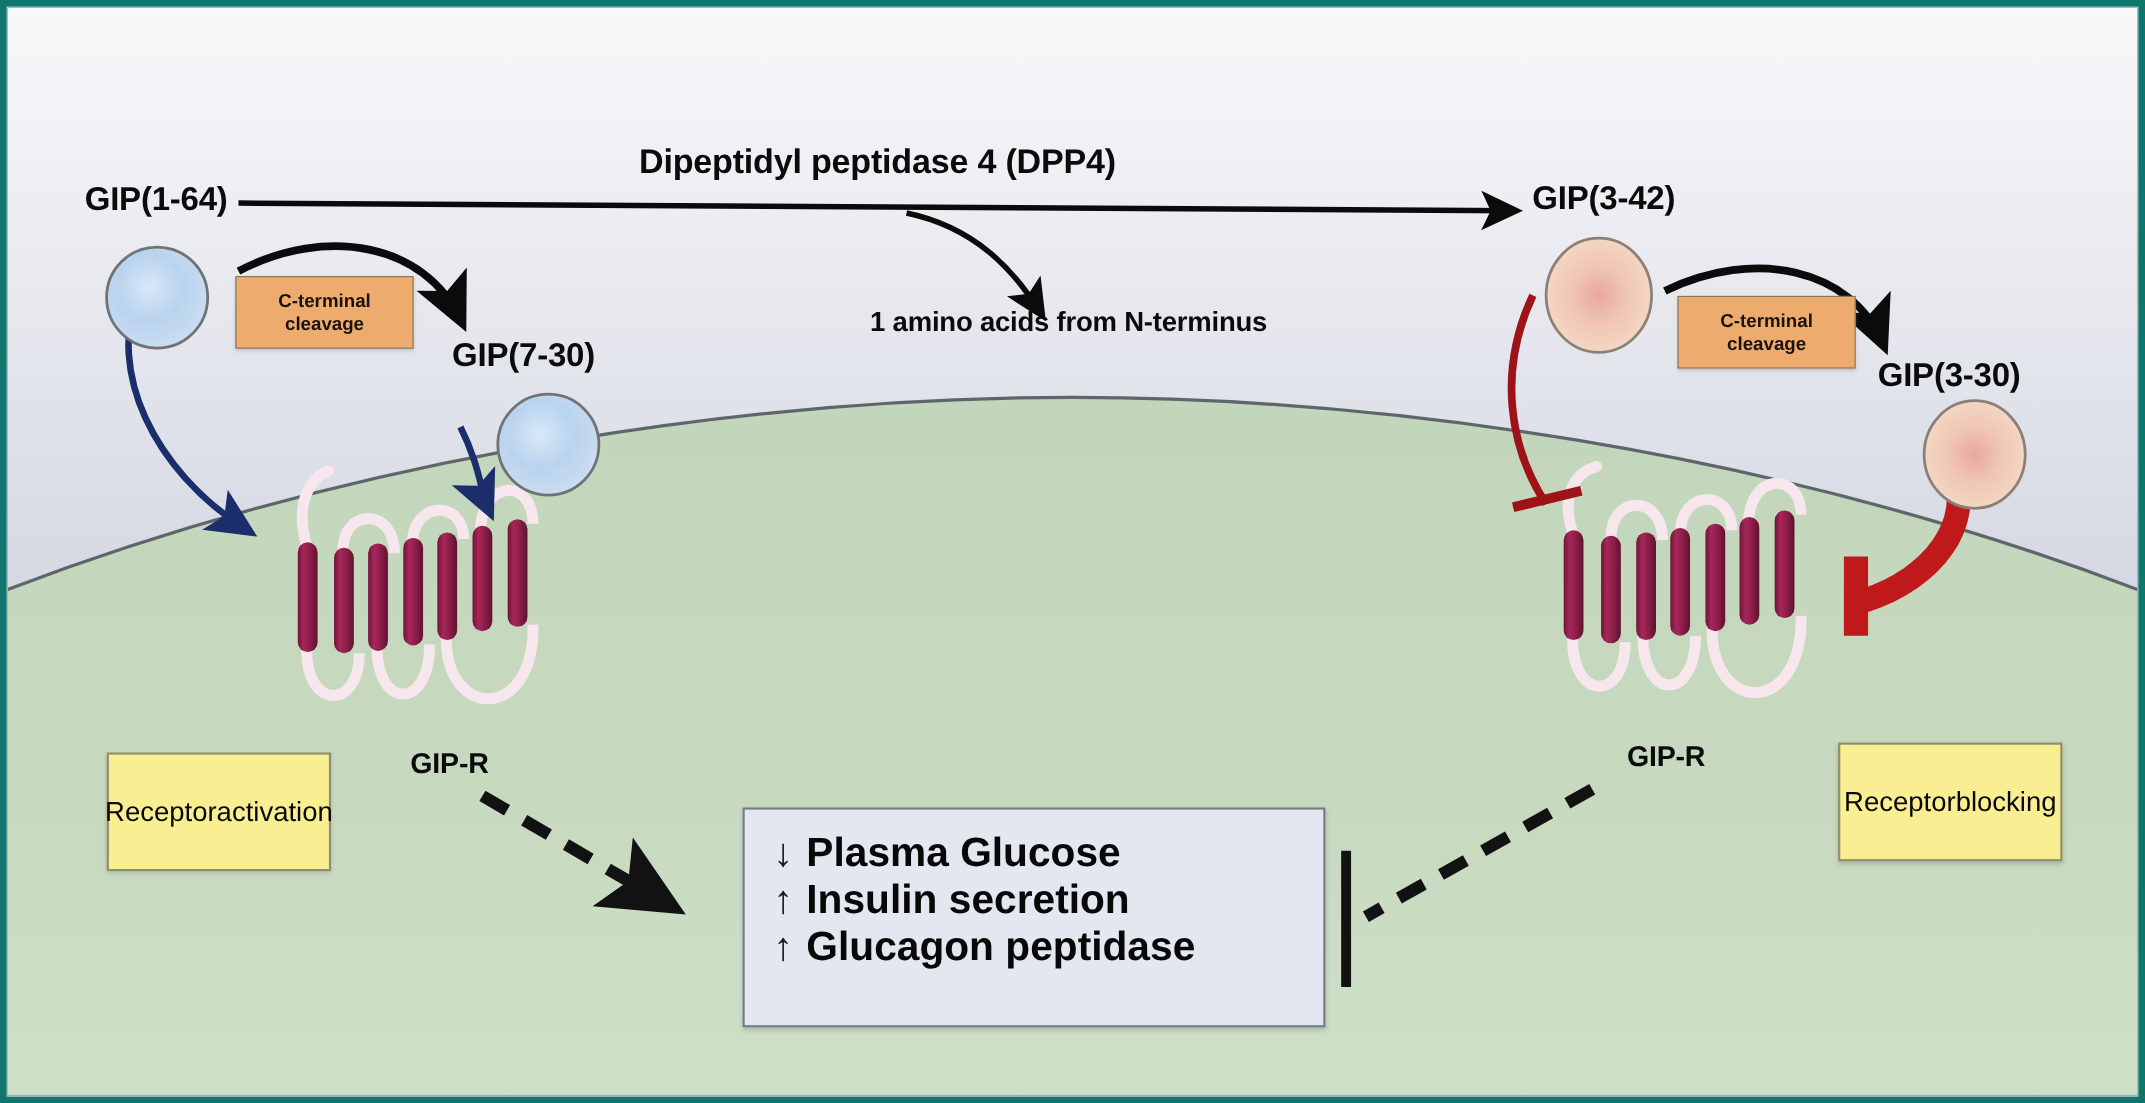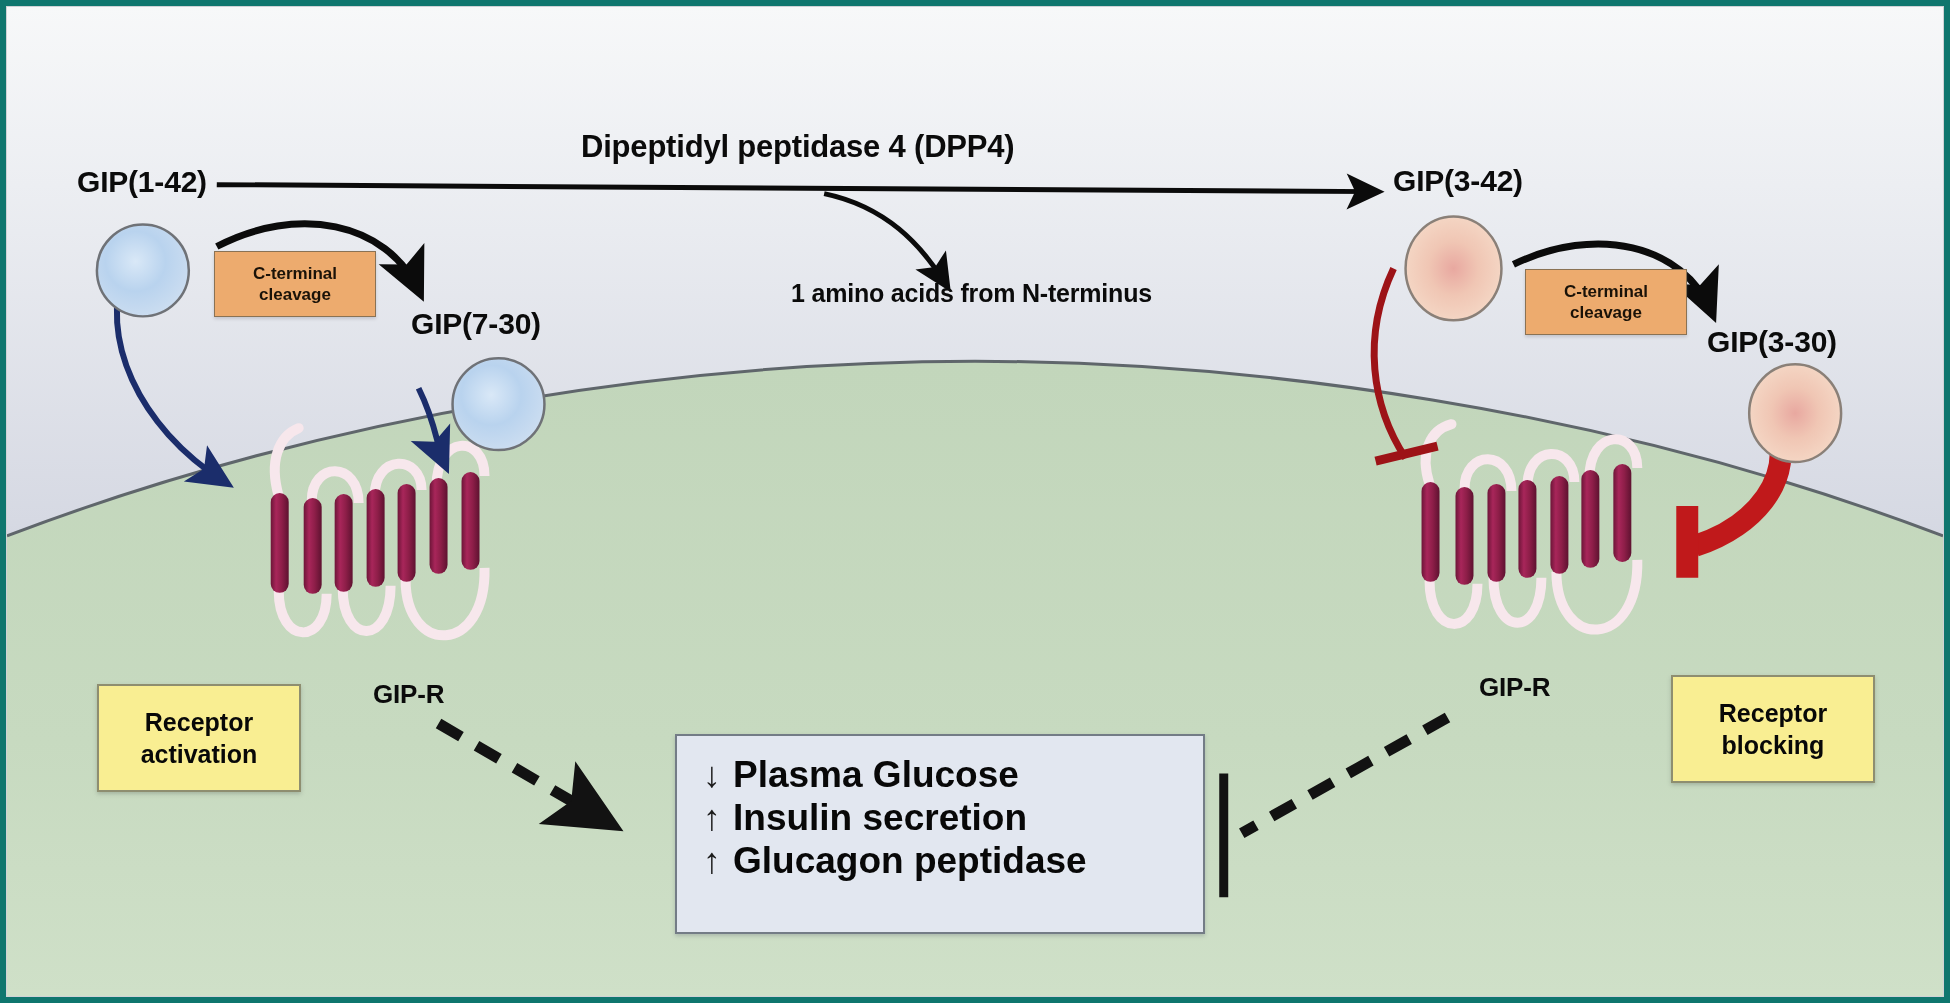--- a/index.html
+++ b/index.html
@@ -72,25 +72,25 @@
     align-items: center;
     justify-content: center;
     box-shadow: 0 2px 3px rgba(120,120,130,0.28);
   }
   .box-yellow {
     position: absolute;
     background: #f9ee92;
     border: 2px solid #8e8e70;
     color: #080808;
     font-size: 25px;
-    font-weight: bold;
+    font-weight: normal;
     line-height: 1.3;
     text-align: center;
     display: flex;
-    flex-direction: column;
+    flex-direction: row;
     align-items: center;
     justify-content: center;
     box-shadow: 0 2px 4px rgba(100,110,100,0.35);
   }
   .box-effects {
     position: absolute;
     background: #e2e7f0;
     border: 2px solid #737c86;
     box-shadow: 0 2px 4px rgba(90,100,110,0.3);
     padding: 18px 30px 22px 26px;
@@ -235,21 +235,21 @@
       <circle cx="136" cy="264" r="46" fill="url(#gBlue)" stroke="#6f7277" stroke-width="2.5"></circle>
       <circle cx="492" cy="398" r="46" fill="url(#gBlue)" stroke="#6f7277" stroke-width="2.5"></circle>
       <ellipse cx="1448" cy="262" rx="48" ry="52" fill="url(#gPeach)" stroke="#8a8078" stroke-width="2.5"></ellipse>
       <ellipse cx="1790" cy="407" rx="46" ry="49" fill="url(#gPeach)" stroke="#8a8078" stroke-width="2.5"></ellipse>
     </svg>
 
     <div class="lbl lbl-title" style="left:574px; top:122px;">Dipeptidyl peptidase 4 (DPP4)</div>
 
     <div class="lbl lbl-note" style="left:784px; top:272px;">1 amino acids from N-terminus</div>
 
-    <div class="lbl lbl-peptide" style="left:70px; top:158px;">GIP(1-42)</div>
+    <div class="lbl lbl-peptide" style="left:70px; top:158px;">GIP(1-64)</div>
 
     <div class="lbl lbl-peptide" style="left:404px; top:300px;">GIP(7-30)</div>
 
     <div class="lbl lbl-peptide" style="left:1386px; top:157px;">GIP(3-42)</div>
 
     <div class="lbl lbl-peptide" style="left:1700px; top:318px;">GIP(3-30)</div>
 
     <div class="lbl lbl-gipr" style="left:366px; top:672px;">GIP-R</div>
 
     <div class="lbl lbl-gipr" style="left:1472px; top:665px;">GIP-R</div>

